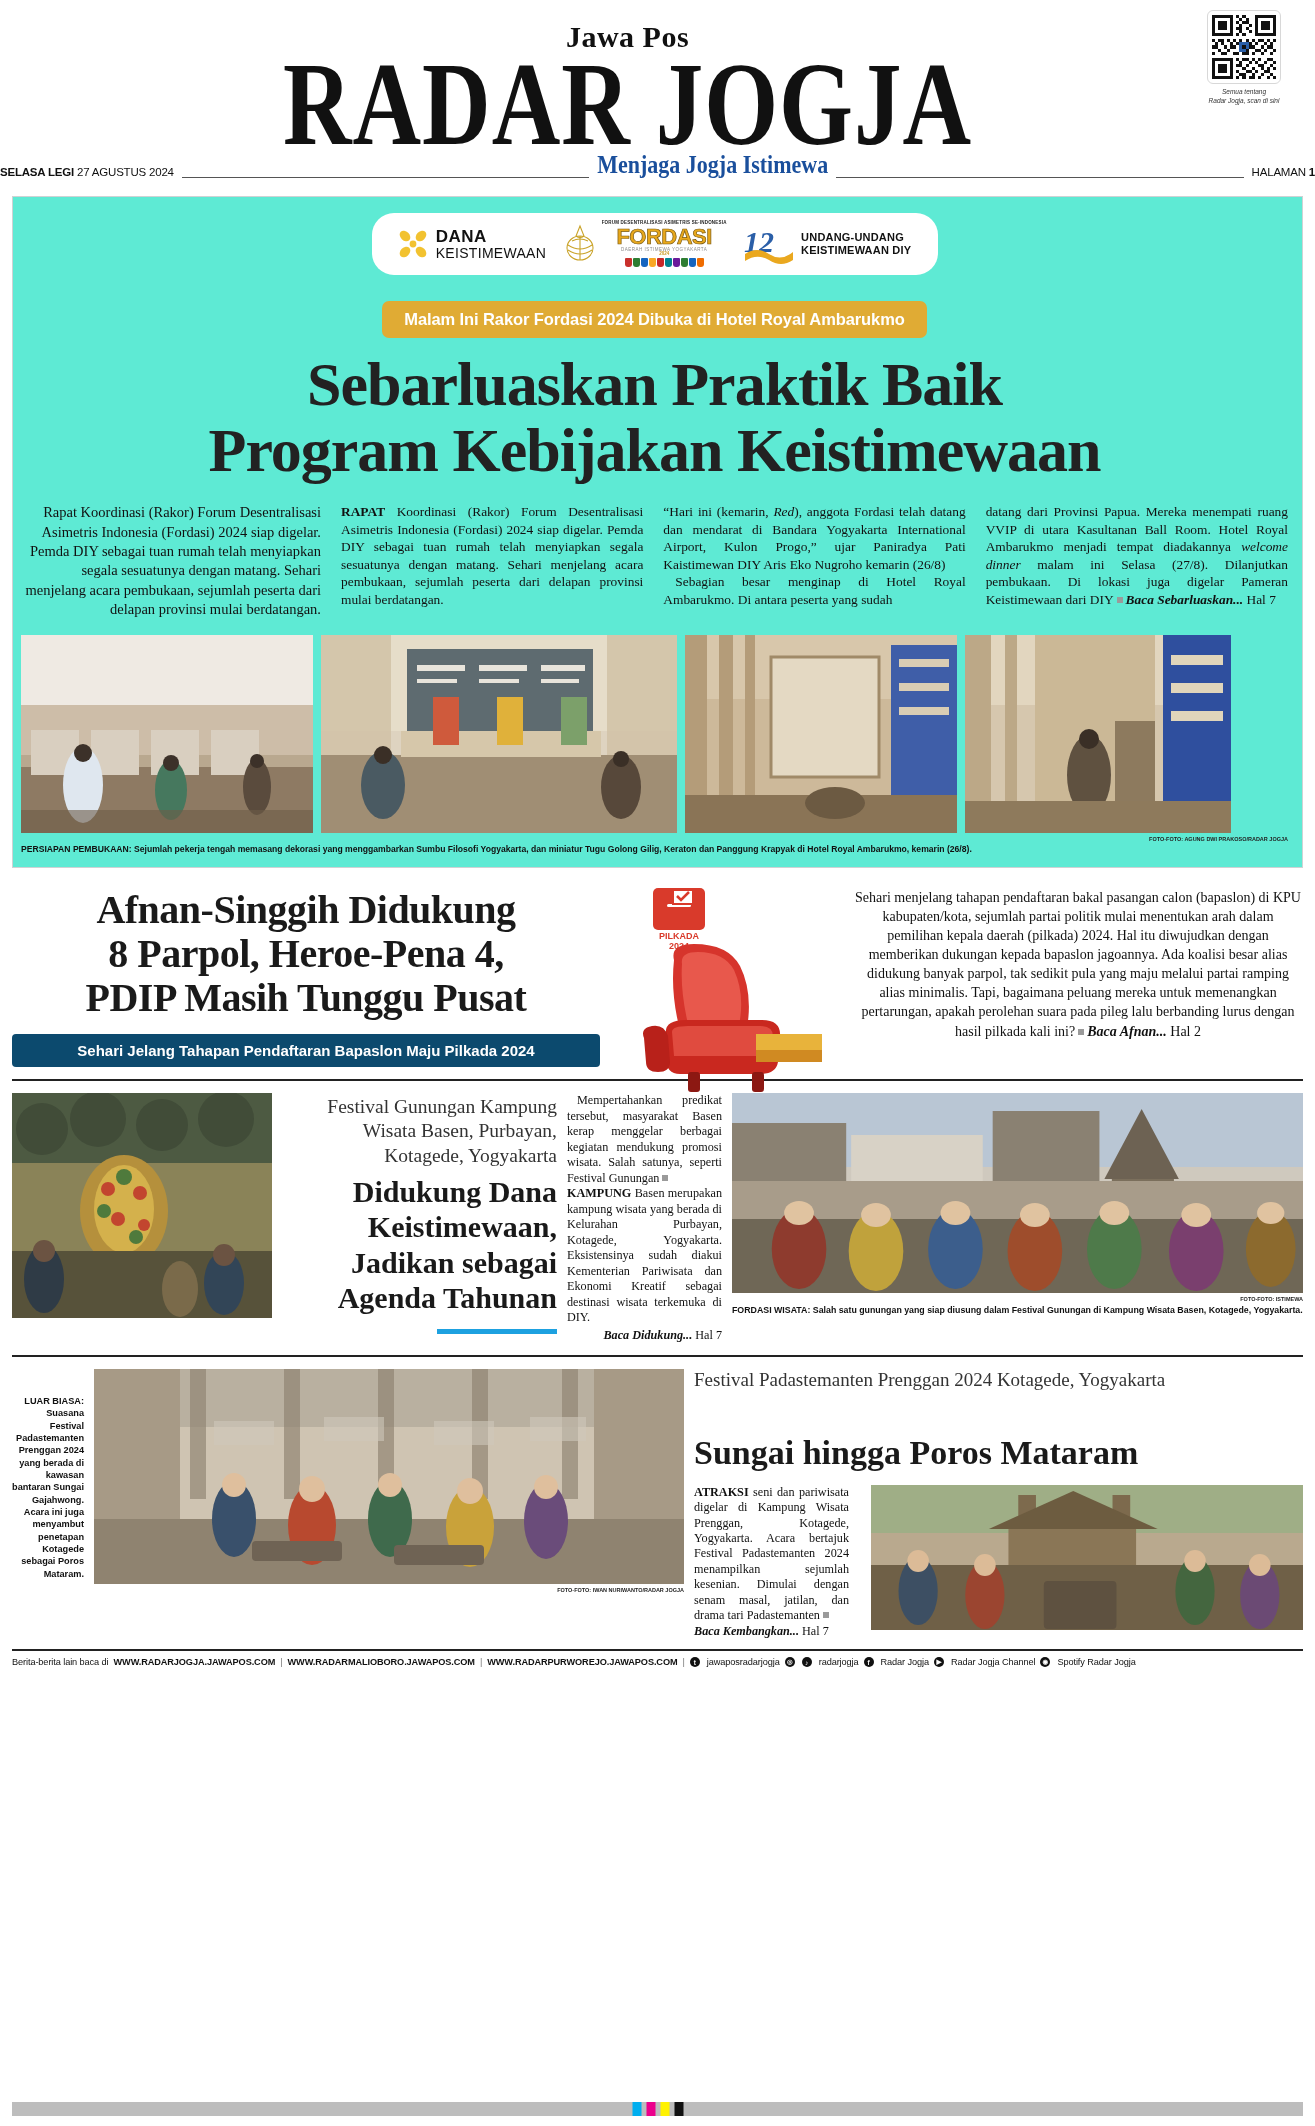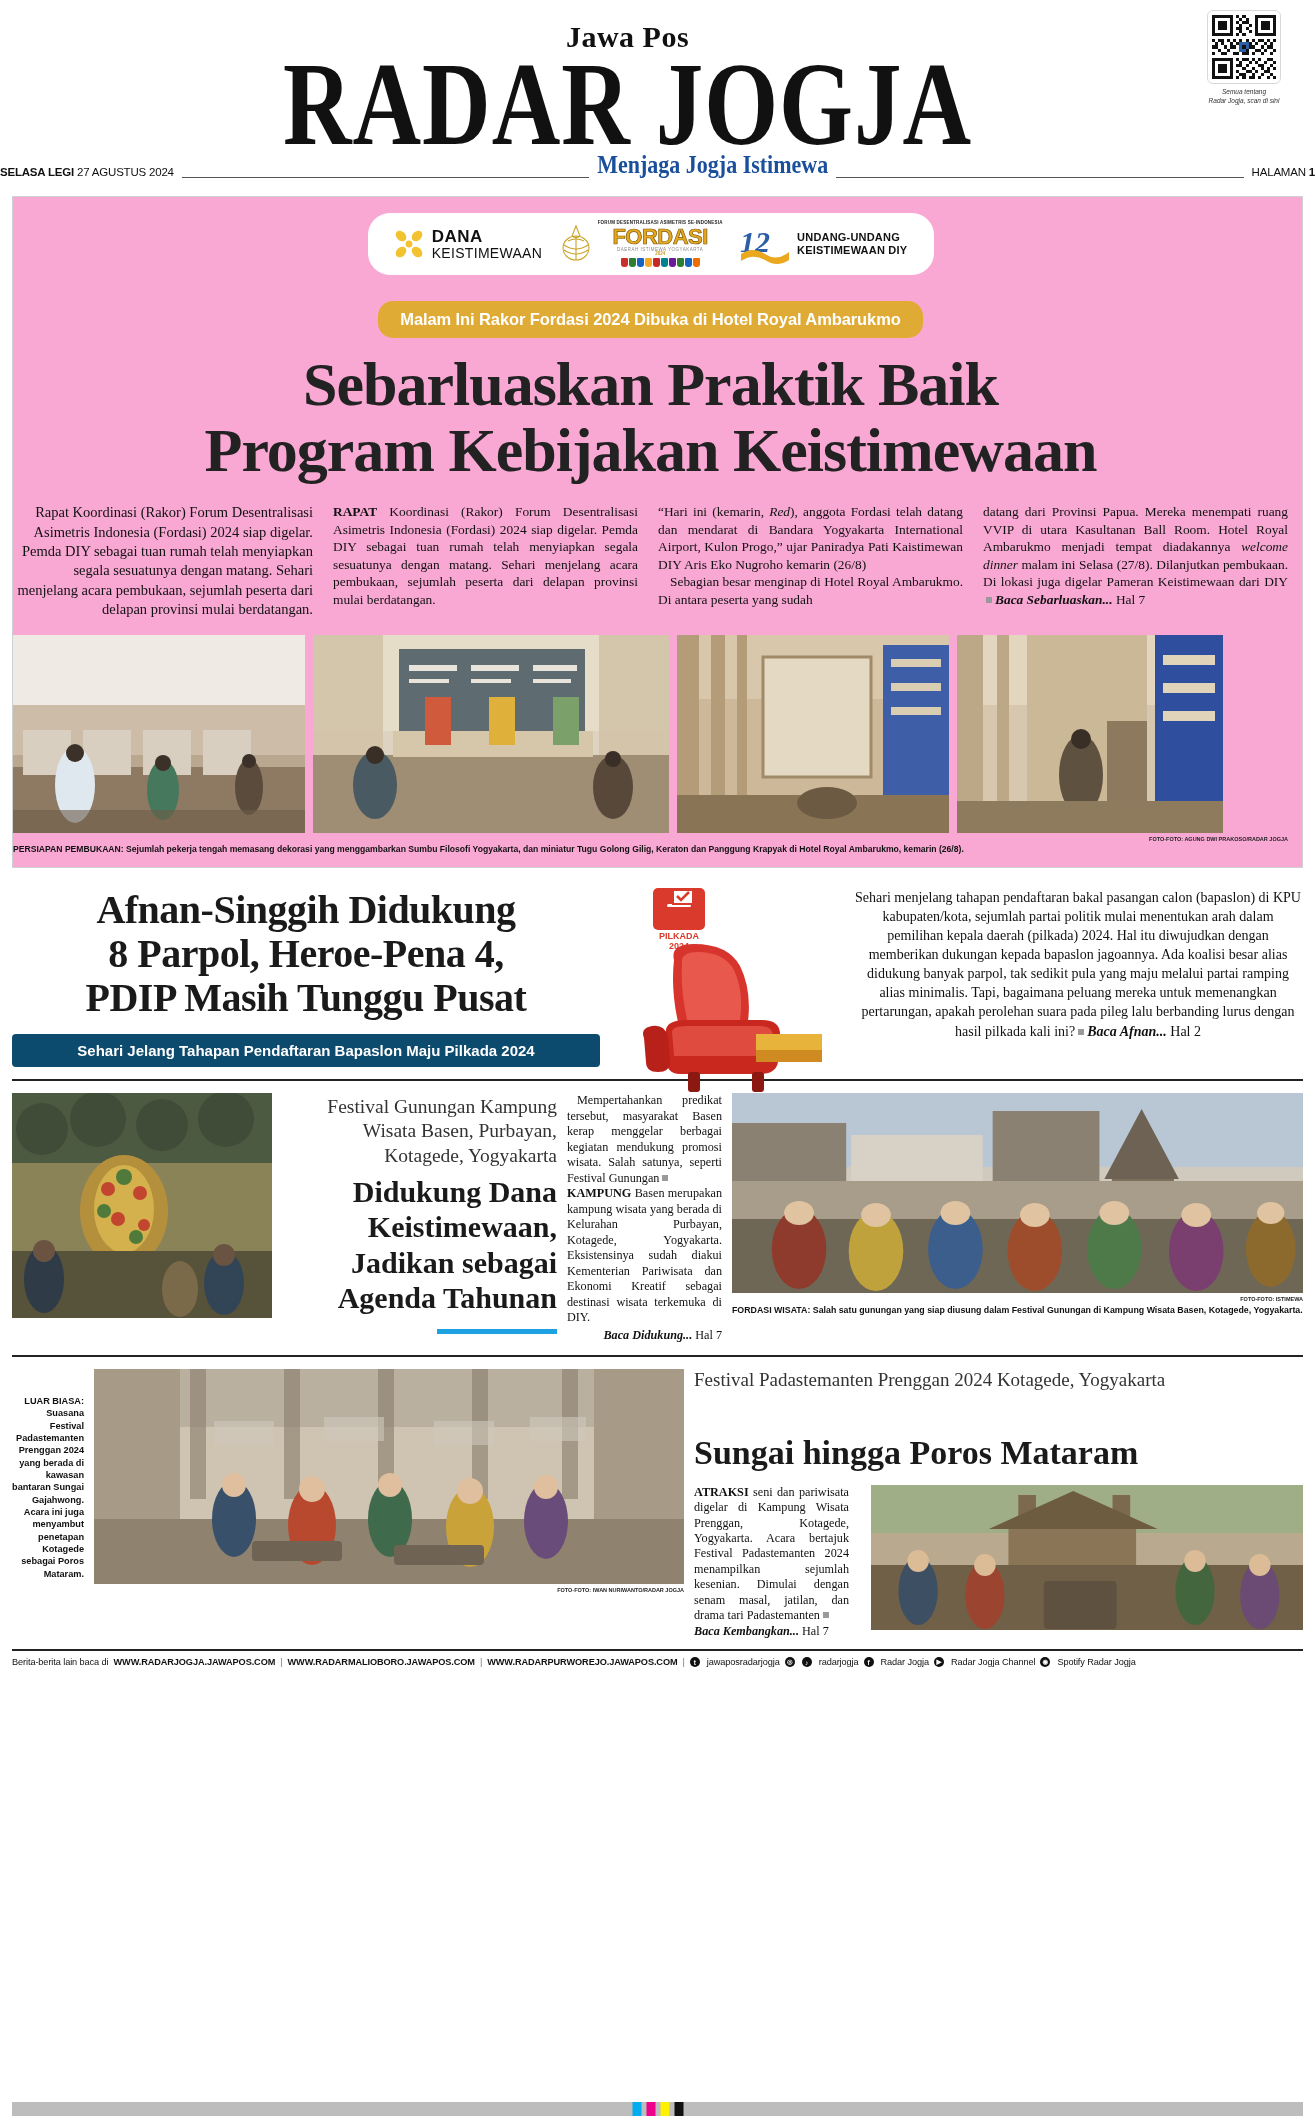--- a/index.html
+++ b/index.html
@@ -53,22 +53,22 @@
   }
   .halaman {
     font-family:"Liberation Sans", sans-serif; font-size:11.5px;
     white-space:nowrap; letter-spacing:-0.2px;
   }
   .halaman b { font-weight:800; }
 
   
   .feature {
     position:relative; margin: 6px 12px 0 12px;
-    background:#f9a8d4; border:1px solid #cfd2d4;
-    padding: 16px 14px 12px 0;
+    background:#5eead4; border:1px solid #cfd2d4;
+    padding: 16px 14px 12px 8px;
   }
   .logo-band {
     width: 566px; margin: 0 auto; background:#fff;
     border-radius: 22px; height: 62px;
     display:flex; align-items:center; justify-content:space-around;
     padding: 0 18px;
   }
   .logo-dana { display:flex; align-items:center; gap:8px; }
   .dana-mark { width:30px; height:30px; position:relative; }
   .dana-txt { line-height:1.02; }
@@ -86,21 +86,21 @@
   .shield-row { display:flex; gap:1px; justify-content:center; margin-top:1px; }
   .shield { width:7px; height:9px; border-radius:1px 1px 3px 3px; }
   .logo-uu { display:flex; align-items:center; gap:6px; }
   .uu-txt { line-height:1.15; }
   .uu-txt div { font-family:"Liberation Sans", sans-serif; font-weight:800; font-size:11px; letter-spacing:0.2px; }
 
   .kicker-wrap { text-align:center; margin-top:26px; }
   .kicker {
     display:inline-block; background:#e0ab34; color:#fff;
     font-family:"Liberation Sans", sans-serif; font-weight:700;
-    font-size:16.5px; padding: 9px 22px; border-radius:15px;
+    font-size:16.5px; padding: 9px 22px; border-radius:7px;
     letter-spacing:-0.1px;
   }
   .head1 {
     text-align:center; font-family:"Liberation Serif", serif;
     font-weight:bold; font-size:62px; line-height:1.06;
     margin-top:14px; color:#222; letter-spacing:-1px;
   }
   .head1 .ln { display:block; }
 
   .lead-cols {

